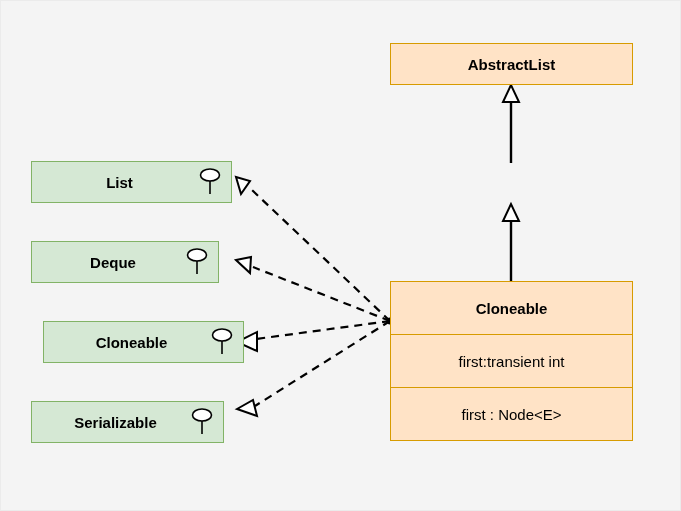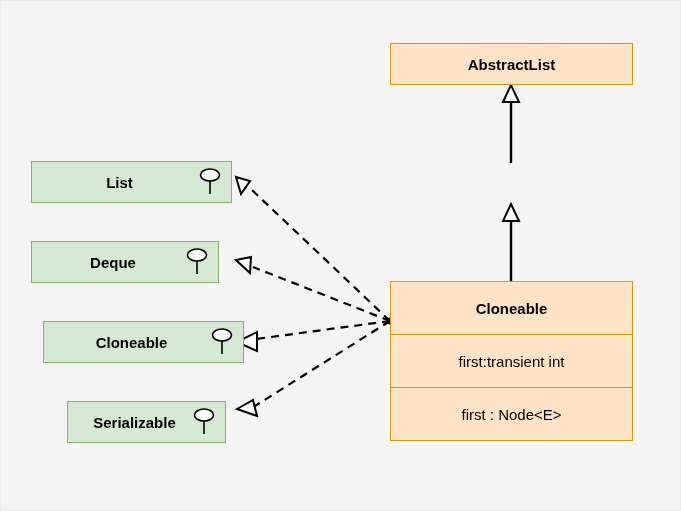--- a/index.html
+++ b/index.html
@@ -152,21 +152,21 @@
   </div>
 
   <div class="uml-interface" style="left:42px; top:320px; width:201px; height:42px;">
     <span class="iface-label">Cloneable</span>
     <svg class="lollipop" viewBox="0 0 22 30">
       <ellipse cx="11" cy="8" rx="9.5" ry="6" fill="#ffffff" stroke="#000000" stroke-width="1.6"></ellipse>
       <line x1="11" y1="14" x2="11" y2="27" stroke="#000000" stroke-width="1.6"></line>
     </svg>
   </div>
 
-  <div class="uml-interface" style="left:30px; top:400px; width:159px; height:42px;margin-left:36px;">
+  <div class="uml-interface" style="left:30px; top:400px; width:193px; height:42px;">
     <span class="iface-label">Serializable</span>
     <svg class="lollipop" viewBox="0 0 22 30">
       <ellipse cx="11" cy="8" rx="9.5" ry="6" fill="#ffffff" stroke="#000000" stroke-width="1.6"></ellipse>
       <line x1="11" y1="14" x2="11" y2="27" stroke="#000000" stroke-width="1.6"></line>
     </svg>
   </div>
 
 </div>
 
 </body></html>

